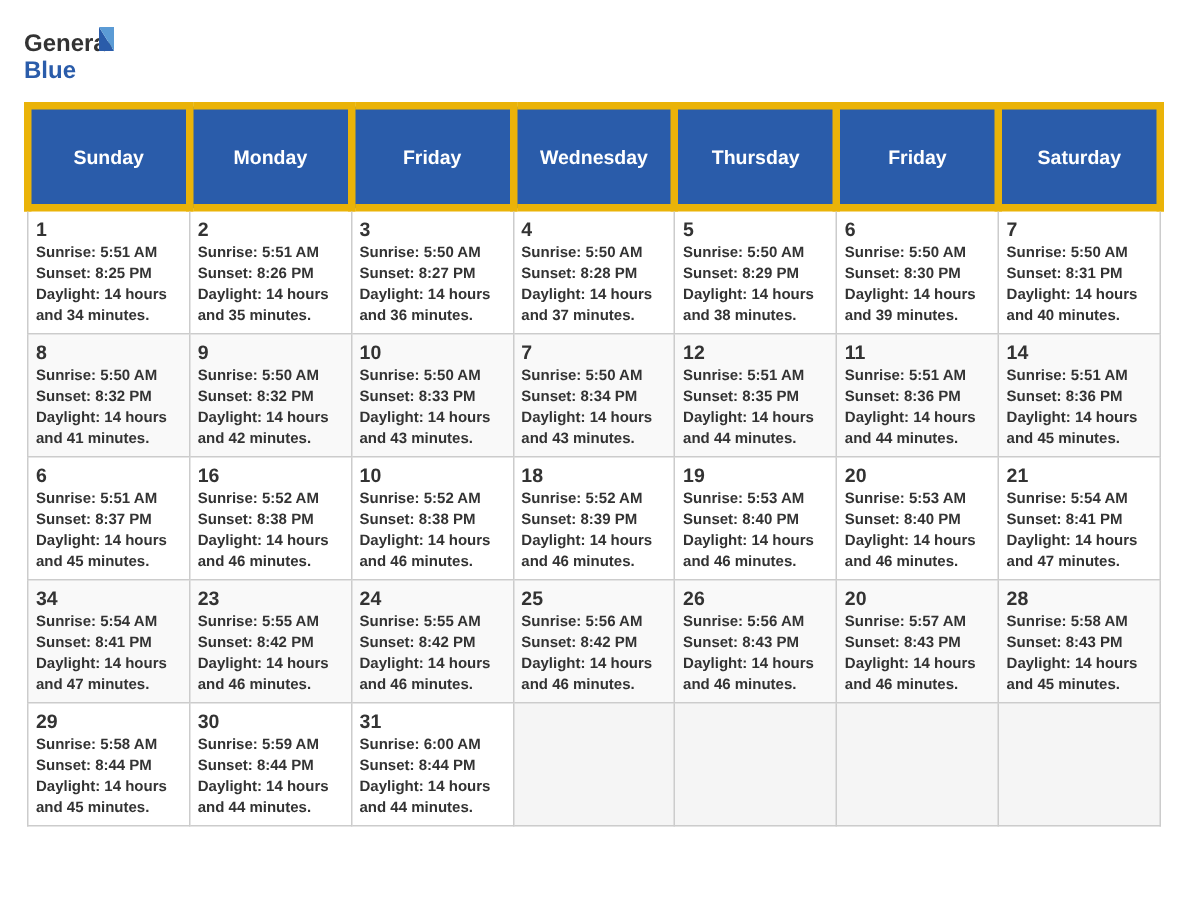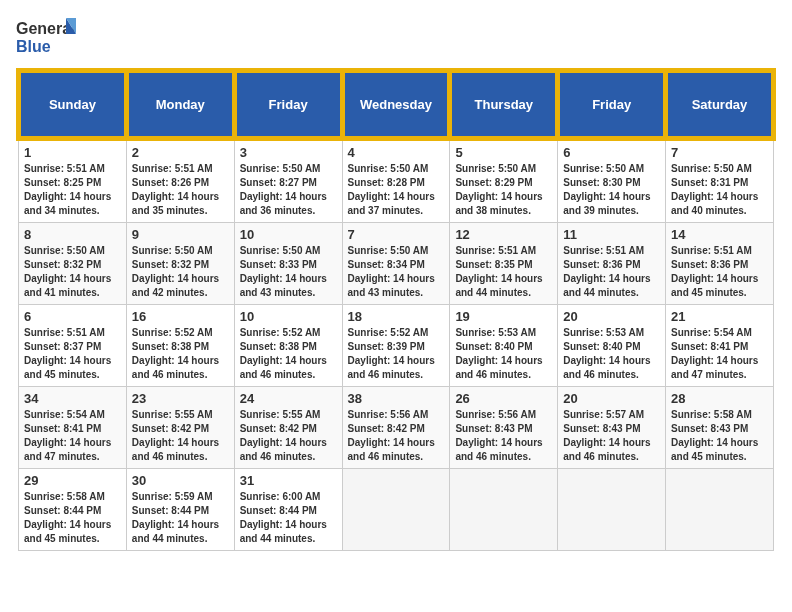--- a/index.html
+++ b/index.html
@@ -275,21 +275,21 @@
 and 46 minutes.</div>
         </td>
         <td>
           <span class="day-num">24</span>
           <div class="day-info" style="white-space: pre-line;">Sunrise: 5:55 AM
 Sunset: 8:42 PM
 Daylight: 14 hours
 and 46 minutes.</div>
         </td>
         <td>
-          <span class="day-num">38</span>
+          <span class="day-num">25</span>
           <div class="day-info" style="white-space: pre-line;">Sunrise: 5:56 AM
 Sunset: 8:42 PM
 Daylight: 14 hours
 and 46 minutes.</div>
         </td>
         <td>
           <span class="day-num">26</span>
           <div class="day-info" style="white-space: pre-line;">Sunrise: 5:56 AM
 Sunset: 8:43 PM
 Daylight: 14 hours

